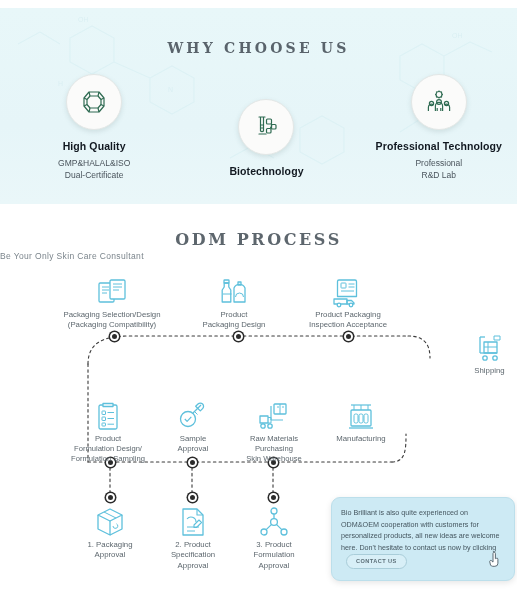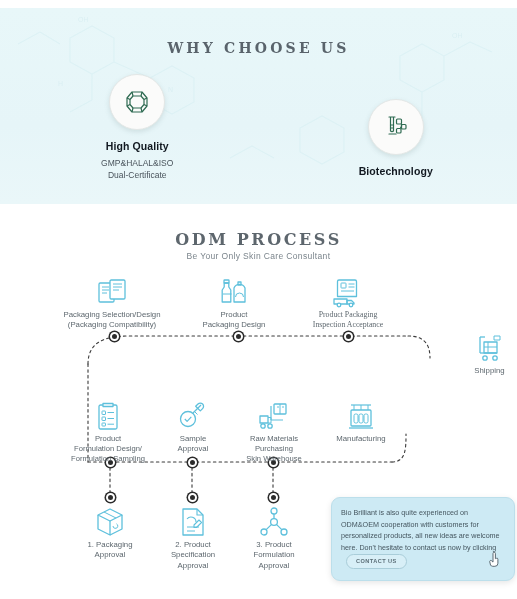--- a/index.html
+++ b/index.html
@@ -50,21 +50,21 @@
   
   .odm-section { position: absolute; left: 0; top: 212px; width: 517px; height: 387px; background: #fff; }
   .odm-title {
     position: absolute; top: 18px; left: 0; width: 100%;
     text-align: center;
     font-family: "DejaVu Serif", serif;
     font-size: 16px; letter-spacing: 2.6px; font-weight: 700; color: #5d666d;
   }
   .odm-sub {
     position: absolute; top: 39px; left: 0; width: 100%;
-    text-align: center; font-size: 8.5px; color: #7b858c; letter-spacing: .35px;
+    font-size: 8.5px; color: #7b858c; letter-spacing: .35px;
   }
 
   .flow { position: absolute; left: 0; top: 0; width: 517px; height: 387px; }
   .flow-svg { position: absolute; left: 0; top: 0; }
 
   .node { position: absolute; text-align: center; }
   .node .ic { height: 34px; display: flex; align-items: flex-end; justify-content: center; margin-bottom: 2px; }
   .node .lbl { font-size: 7.8px; color: #5d676e; line-height: 1.32; white-space: pre-line; }
   .node.small .lbl { font-size: 7.6px; }
 
@@ -143,20 +143,40 @@
               <rect x="13.5" y="14.5" width="4.5" height="4.5" rx="1"></rect>
               <path d="M18.5 10 L18.5 12.5 M17.5 14 L18 13"></path>
               <path d="M6 20 h7"></path>
             </g>
           </svg>
         </div>
         <div class="why-name">Biotechnology</div>
         <div class="why-sub"></div>
       </div>
 
+      <div class="why-card">
+        <div class="why-badge">
+          <svg width="26" height="26" viewBox="0 0 26 26">
+            <g fill="none" stroke="#2f6b52" stroke-width="1.2" stroke-linejoin="round">
+              <circle cx="13" cy="5.5" r="3"></circle>
+              <path d="M13 1.6 v1 M13 8.4 v1 M9.1 5.5 h1 M15.9 5.5 h1 M10.2 2.7 l.7.7 M15.1 7.6 l.7.7 M15.8 2.7 l-.7.7 M10.9 7.6 l-.7.7"></path>
+              <circle cx="13" cy="13" r="2.4"></circle>
+              <path d="M9.4 22 v-5 a3.6 3.6 0 0 1 7.2 0 v5"></path>
+              <circle cx="5.5" cy="14.5" r="2.1"></circle>
+              <path d="M2.4 22 v-4 a3.1 3.1 0 0 1 5 -2.2"></path>
+              <circle cx="20.5" cy="14.5" r="2.1"></circle>
+              <path d="M23.6 22 v-4 a3.1 3.1 0 0 0 -5 -2.2"></path>
+              <path d="M11.2 22 v-3 M14.8 22 v-3"></path>
+            </g>
+          </svg>
+        </div>
+        <div class="why-name">Professional Technology</div>
+        <div class="why-sub">Professional
+R&amp;D Lab</div>
+      </div>
 
     </div>
   </section>
 
   <section class="odm-section">
     <h2 class="odm-title">ODM PROCESS</h2>
     <div class="odm-sub">Be Your Only Skin Care Consultant</div>
 
     <div class="flow">
 
@@ -218,21 +238,21 @@
               <path d="M16 10 a6 6 0 0 1 11 0 v14 h-11 Z"></path>
               <path d="M20 4 h3 v3 h-3 Z"></path>
               <path d="M17.5 19 a4 4 0 0 1 8 0" stroke-width="1"></path>
             </g>
           </svg>
         </div>
         <div class="lbl">Product
 Packaging Design</div>
       </div>
 
-      <div class="node" style="left:288px; top:62px; width:120px;font-family:Liberation Serif, serif;">
+      <div class="node" style="left:288px; top:62px; width:120px;">
         <div class="ic">
           <svg width="34" height="30" viewBox="0 0 34 30">
             <g fill="none" stroke="#5ec0dc" stroke-width="1.3" stroke-linejoin="round">
               <path d="M8 2 h16 a1.5 1.5 0 0 1 1.5 1.5 v15 h-19 V3.5 A1.5 1.5 0 0 1 8 2 Z"></path>
               <rect x="10" y="5" width="5" height="5" rx=".6" stroke-width="1"></rect>
               <path d="M17.5 6 h6 M17.5 9 h6 M10 13 h13" stroke-width="1"></path>
               <path d="M3 21 h13 v5 h-13 Z"></path>
               <path d="M16 22.5 h4.5 l2.5 2.5 v1 h-7 Z"></path>
               <circle cx="8" cy="27" r="1.8" fill="#fff"></circle>
               <circle cx="20" cy="27" r="1.8" fill="#fff"></circle>

